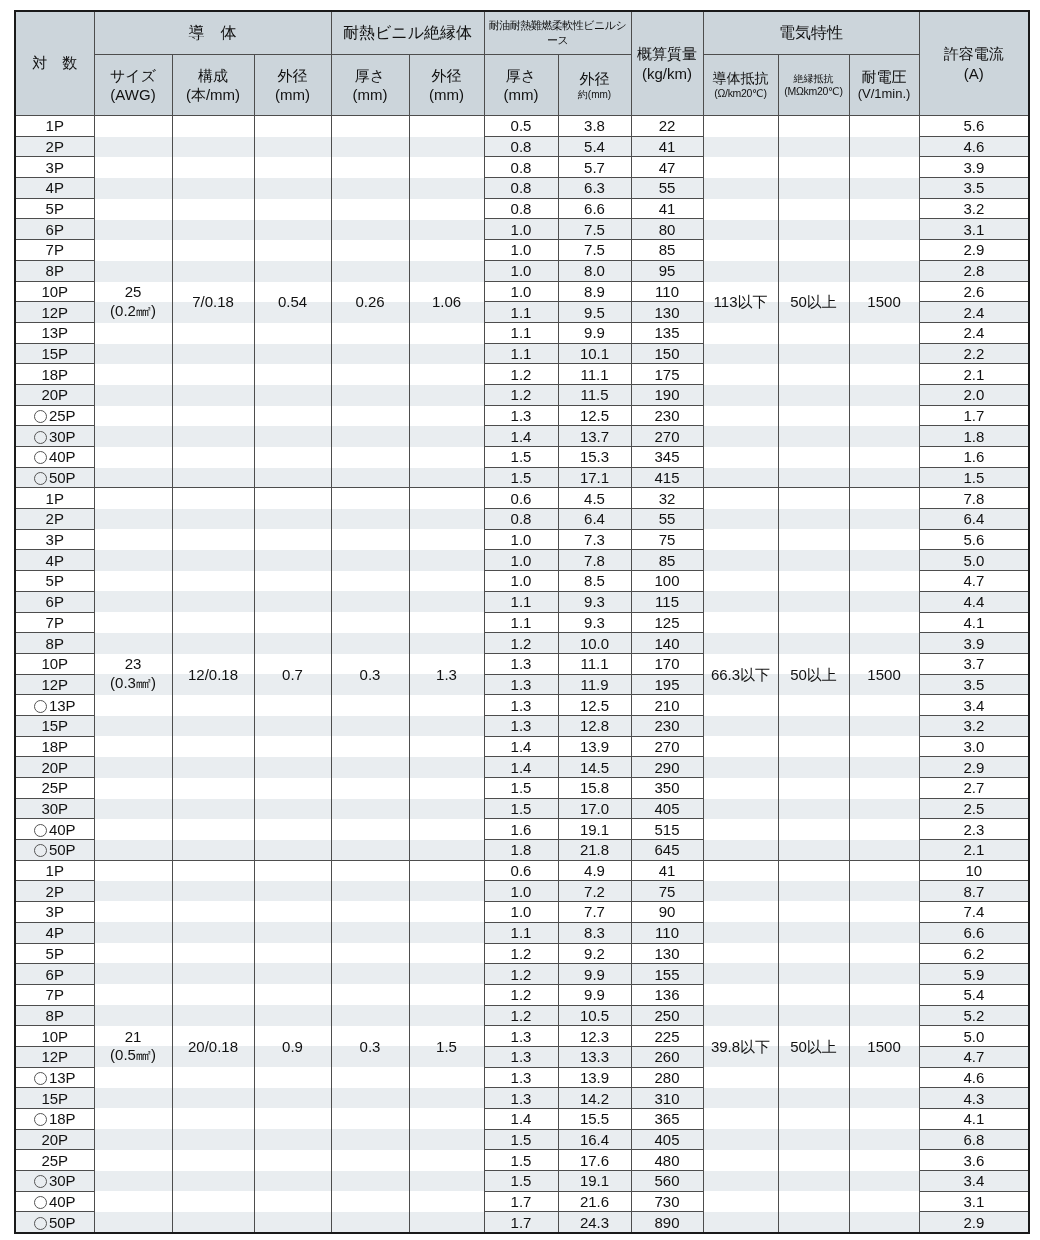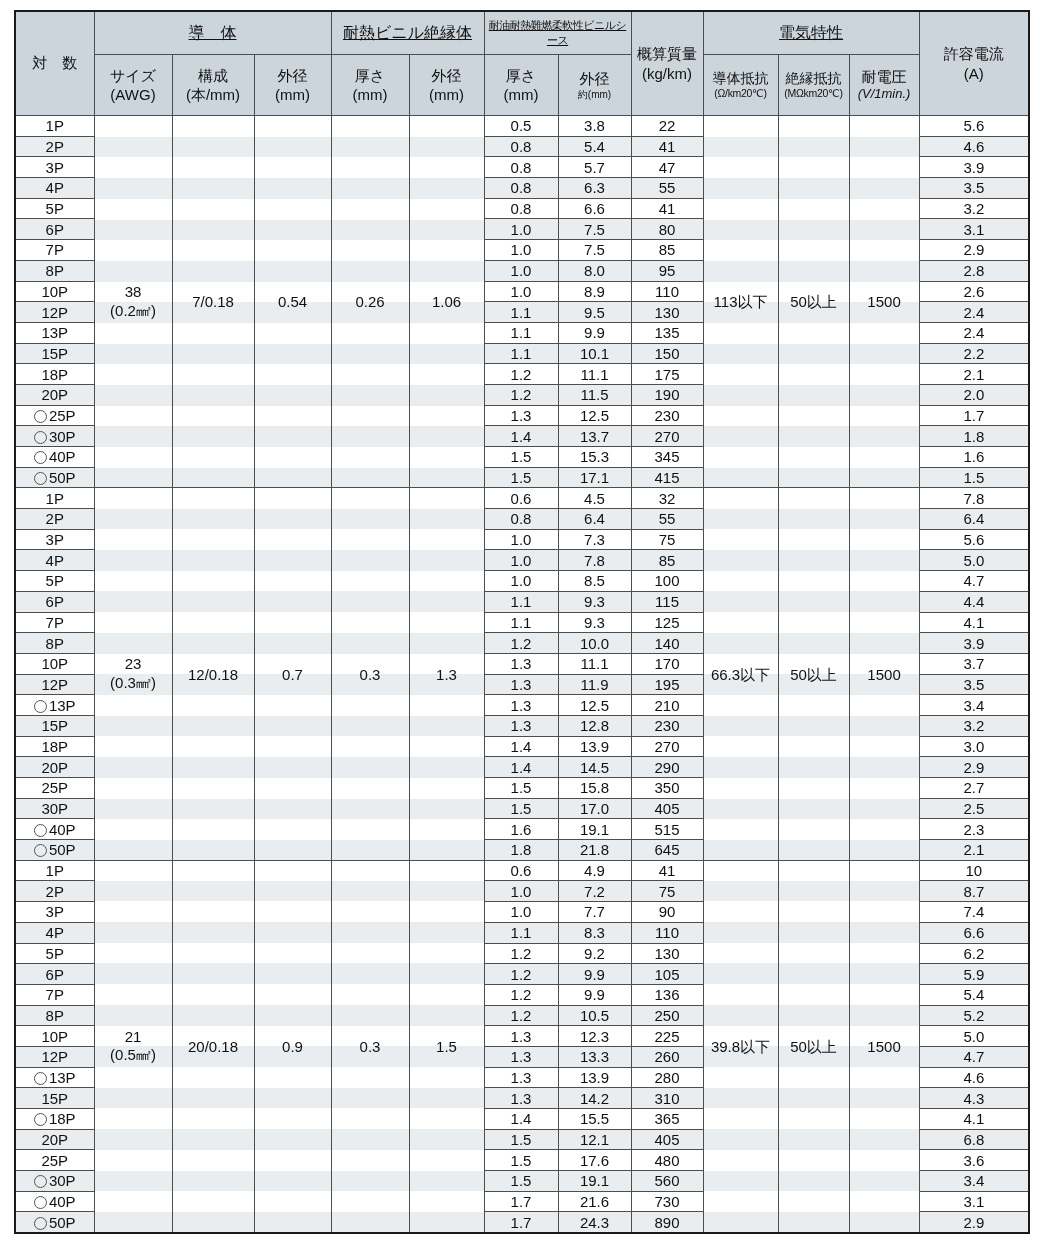--- a/index.html
+++ b/index.html
@@ -26,28 +26,28 @@
     border:1px solid var(--grid);
     text-align:center;
     vertical-align:middle;
     padding:0;
     overflow:hidden;
   }
   thead th{
     background:var(--header-bg);
     font-weight:normal;
   }
-  th.h1{height:42px;font-size:16px;text-decoration:underline;}
+  th.h1{height:42px;font-size:16px;}
   th.h2{height:60px;font-size:15px;margin-top:42px;}
   th.hfull{font-size:15px;}
   th.group-small{font-size:11px;letter-spacing:-0.5px;margin-left:48px;}
   .l{display:block;line-height:1.3;}
   .sub-sm{font-size:10px;}
   .sub-xs{font-size:10.5px;letter-spacing:-0.3px;}
-  .sub-v{font-size:13px;font-style:italic;}
+  .sub-v{font-size:13px;}
   tbody td{
     height:19.7px;
     font-size:15px;
     line-height:1;
     background:#fff;
   }
   tbody tr:nth-child(even) td:not(.m){background:var(--stripe);}
   tbody tr:nth-child(odd) td:not(.m){background:#fff;}
   tbody td.m{
     background:repeating-linear-gradient(to bottom,
@@ -131,34 +131,34 @@
         </th>
         <th class="h2">
           <span class="l">外径</span>
           <span class="l sub-sm">約(mm)</span>
         </th>
         <th class="h2">
           <span class="l" style="font-size:14px">導体抵抗</span>
           <span class="l sub-xs">(Ω/km20℃)</span>
         </th>
         <th class="h2">
-          <span class="l" style="font-size:14px">絶縁抵抗</span>
+          <span class="l" style="font-size:10px">絶縁抵抗</span>
           <span class="l sub-xs">(MΩkm20℃)</span>
         </th>
         <th class="h2">
           <span class="l">耐電圧</span>
           <span class="l sub-v">(V/1min.)</span>
         </th>
       </tr>
     </thead>
   <tbody>
         <tr>
           <td>1P</td>
           <td class="m size-cell" rowspan="18">
-            <span class="l">38</span>
+            <span class="l">25</span>
             <span class="l">(0.2㎟)</span>
           </td>
           <td class="m" rowspan="18">7/0.18</td>
           <td class="m" rowspan="18">0.54</td>
           <td class="m" rowspan="18">0.26</td>
           <td class="m" rowspan="18">1.06</td>
           <td>0.5</td>
           <td>3.8</td>
           <td>22</td>
           <td class="m" rowspan="18">113以下</td>
@@ -469,21 +469,21 @@
           <td>5P</td>
           <td>1.2</td>
           <td>9.2</td>
           <td>130</td>
           <td>6.2</td>
         </tr>
         <tr>
           <td>6P</td>
           <td>1.2</td>
           <td>9.9</td>
-          <td>105</td>
+          <td>155</td>
           <td>5.9</td>
         </tr>
         <tr>
           <td>7P</td>
           <td>1.2</td>
           <td>9.9</td>
           <td>136</td>
           <td>5.4</td>
         </tr>
         <tr>
@@ -524,21 +524,21 @@
         <tr>
           <td><span class="circ"></span>18P</td>
           <td>1.4</td>
           <td>15.5</td>
           <td>365</td>
           <td>4.1</td>
         </tr>
         <tr>
           <td>20P</td>
           <td>1.5</td>
-          <td>12.1</td>
+          <td>16.4</td>
           <td>405</td>
           <td>6.8</td>
         </tr>
         <tr>
           <td>25P</td>
           <td>1.5</td>
           <td>17.6</td>
           <td>480</td>
           <td>3.6</td>
         </tr>

